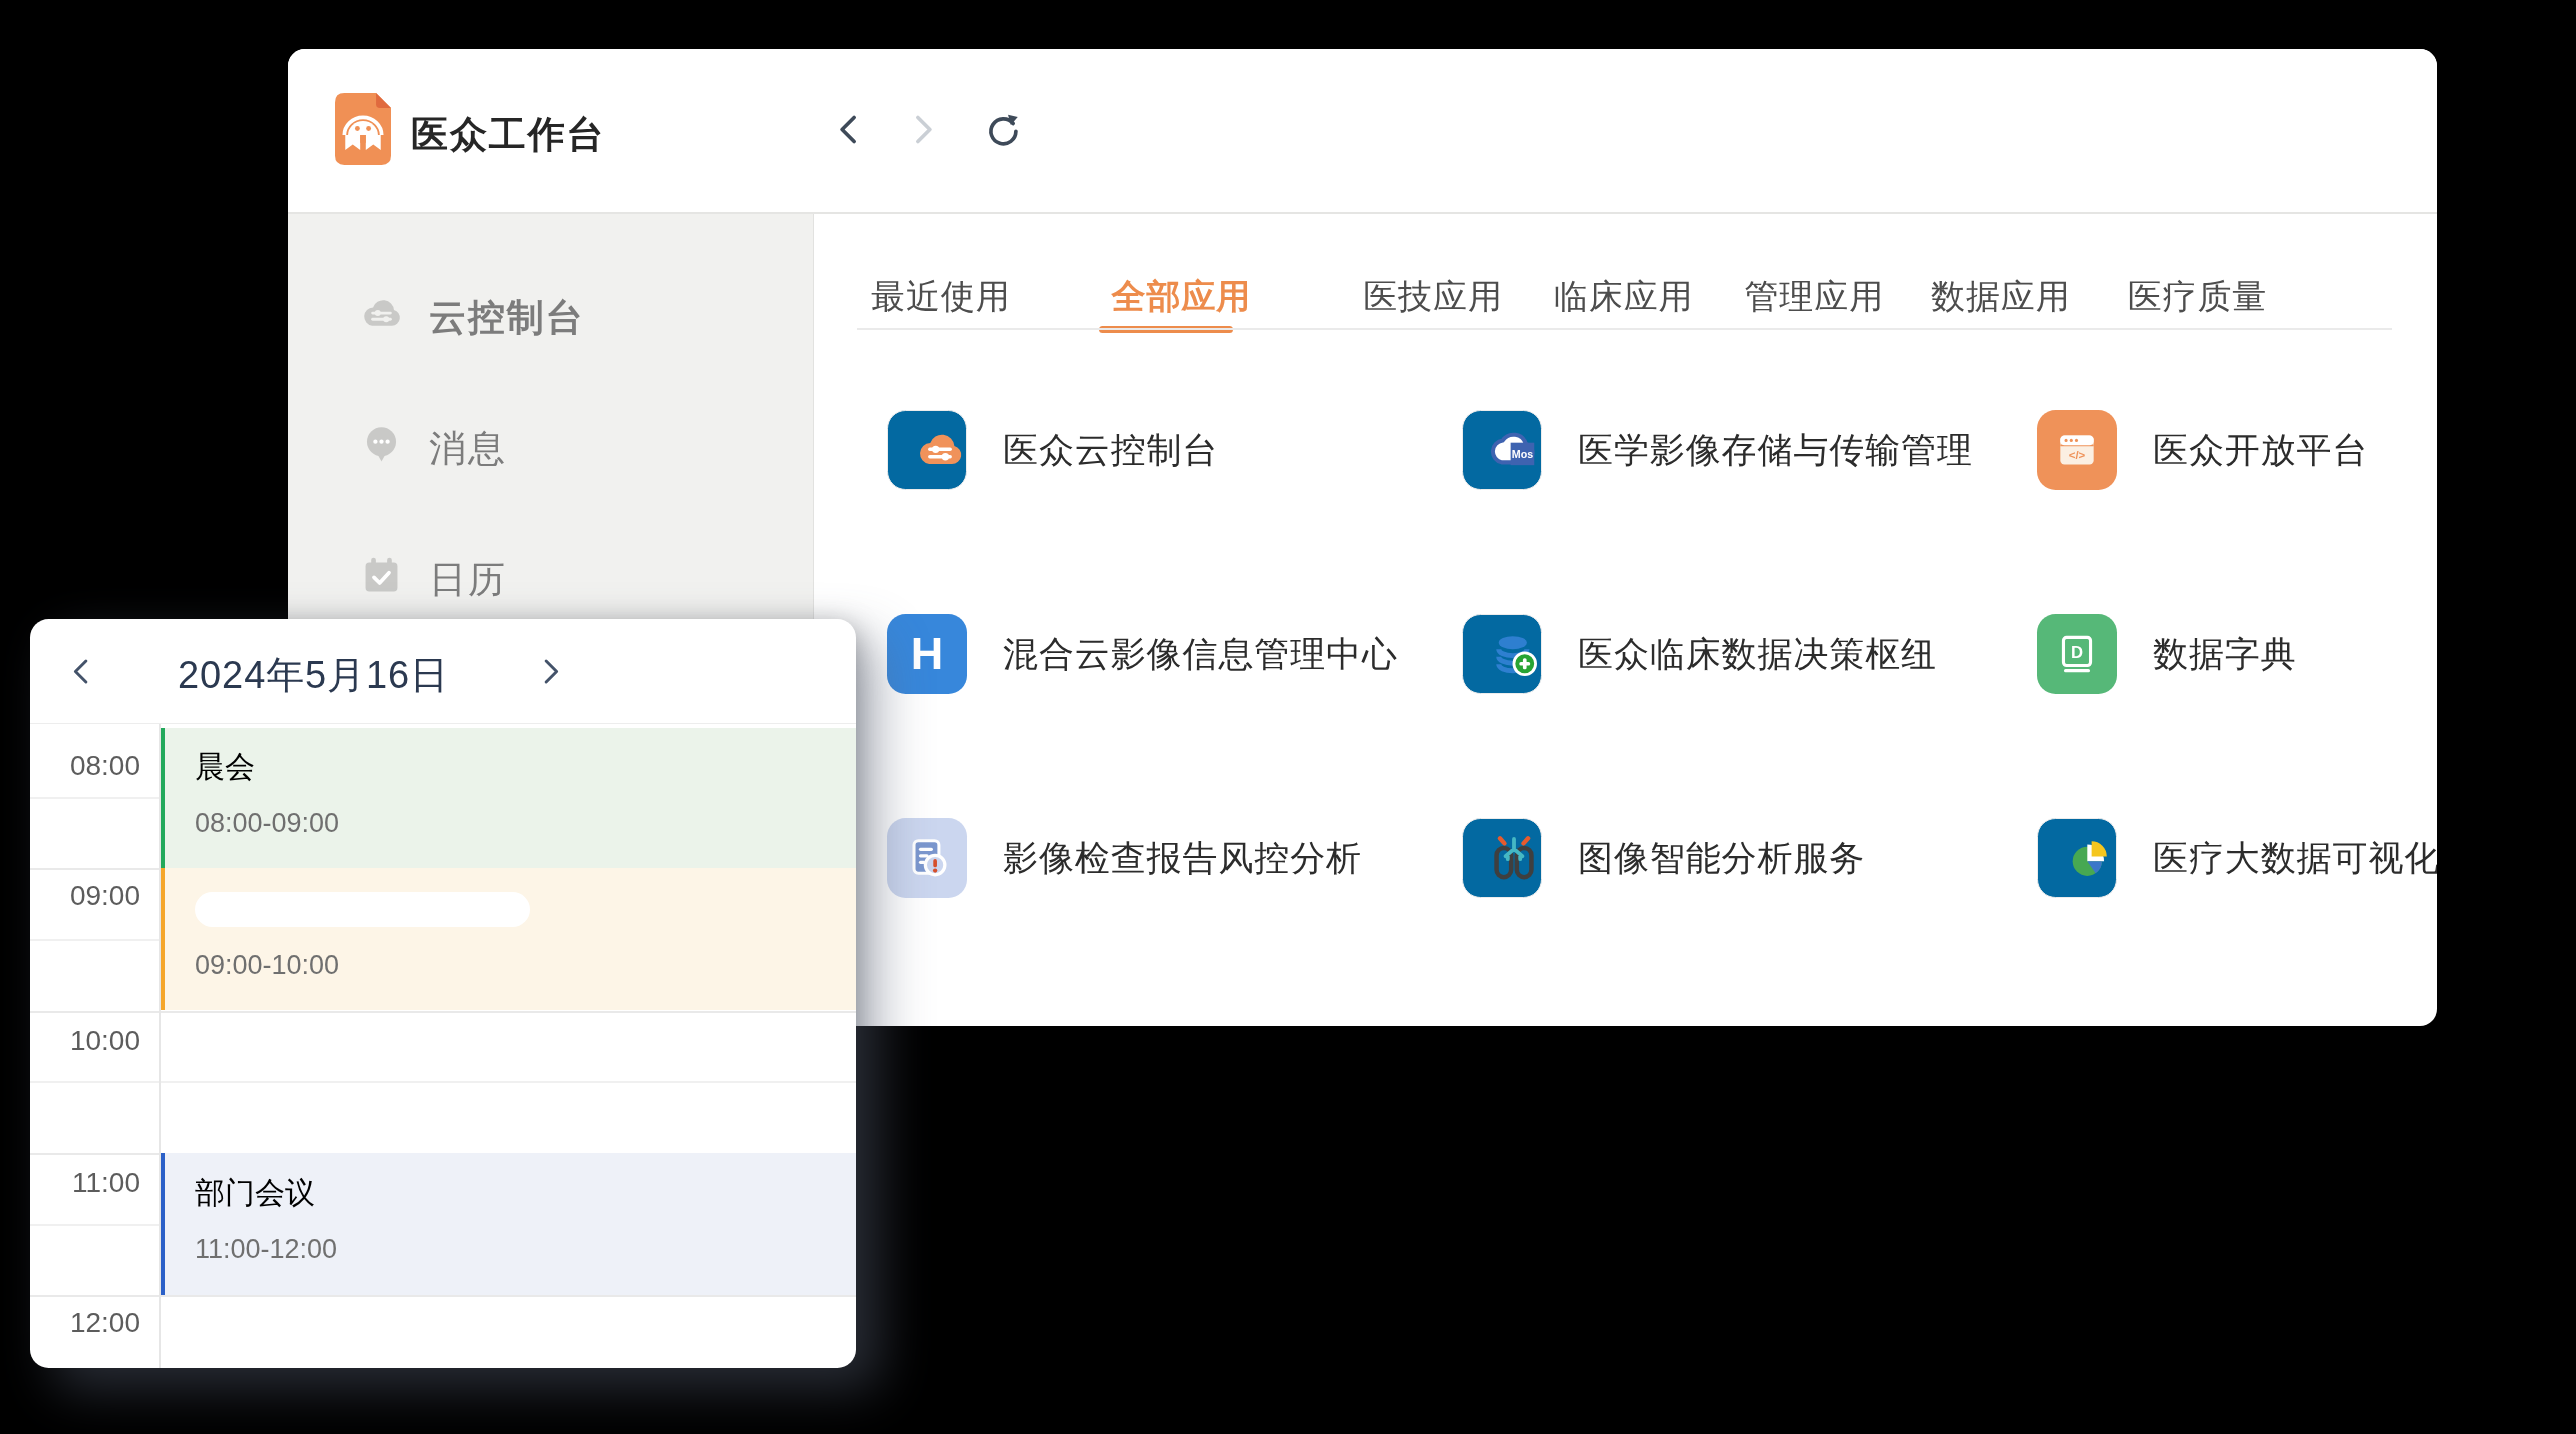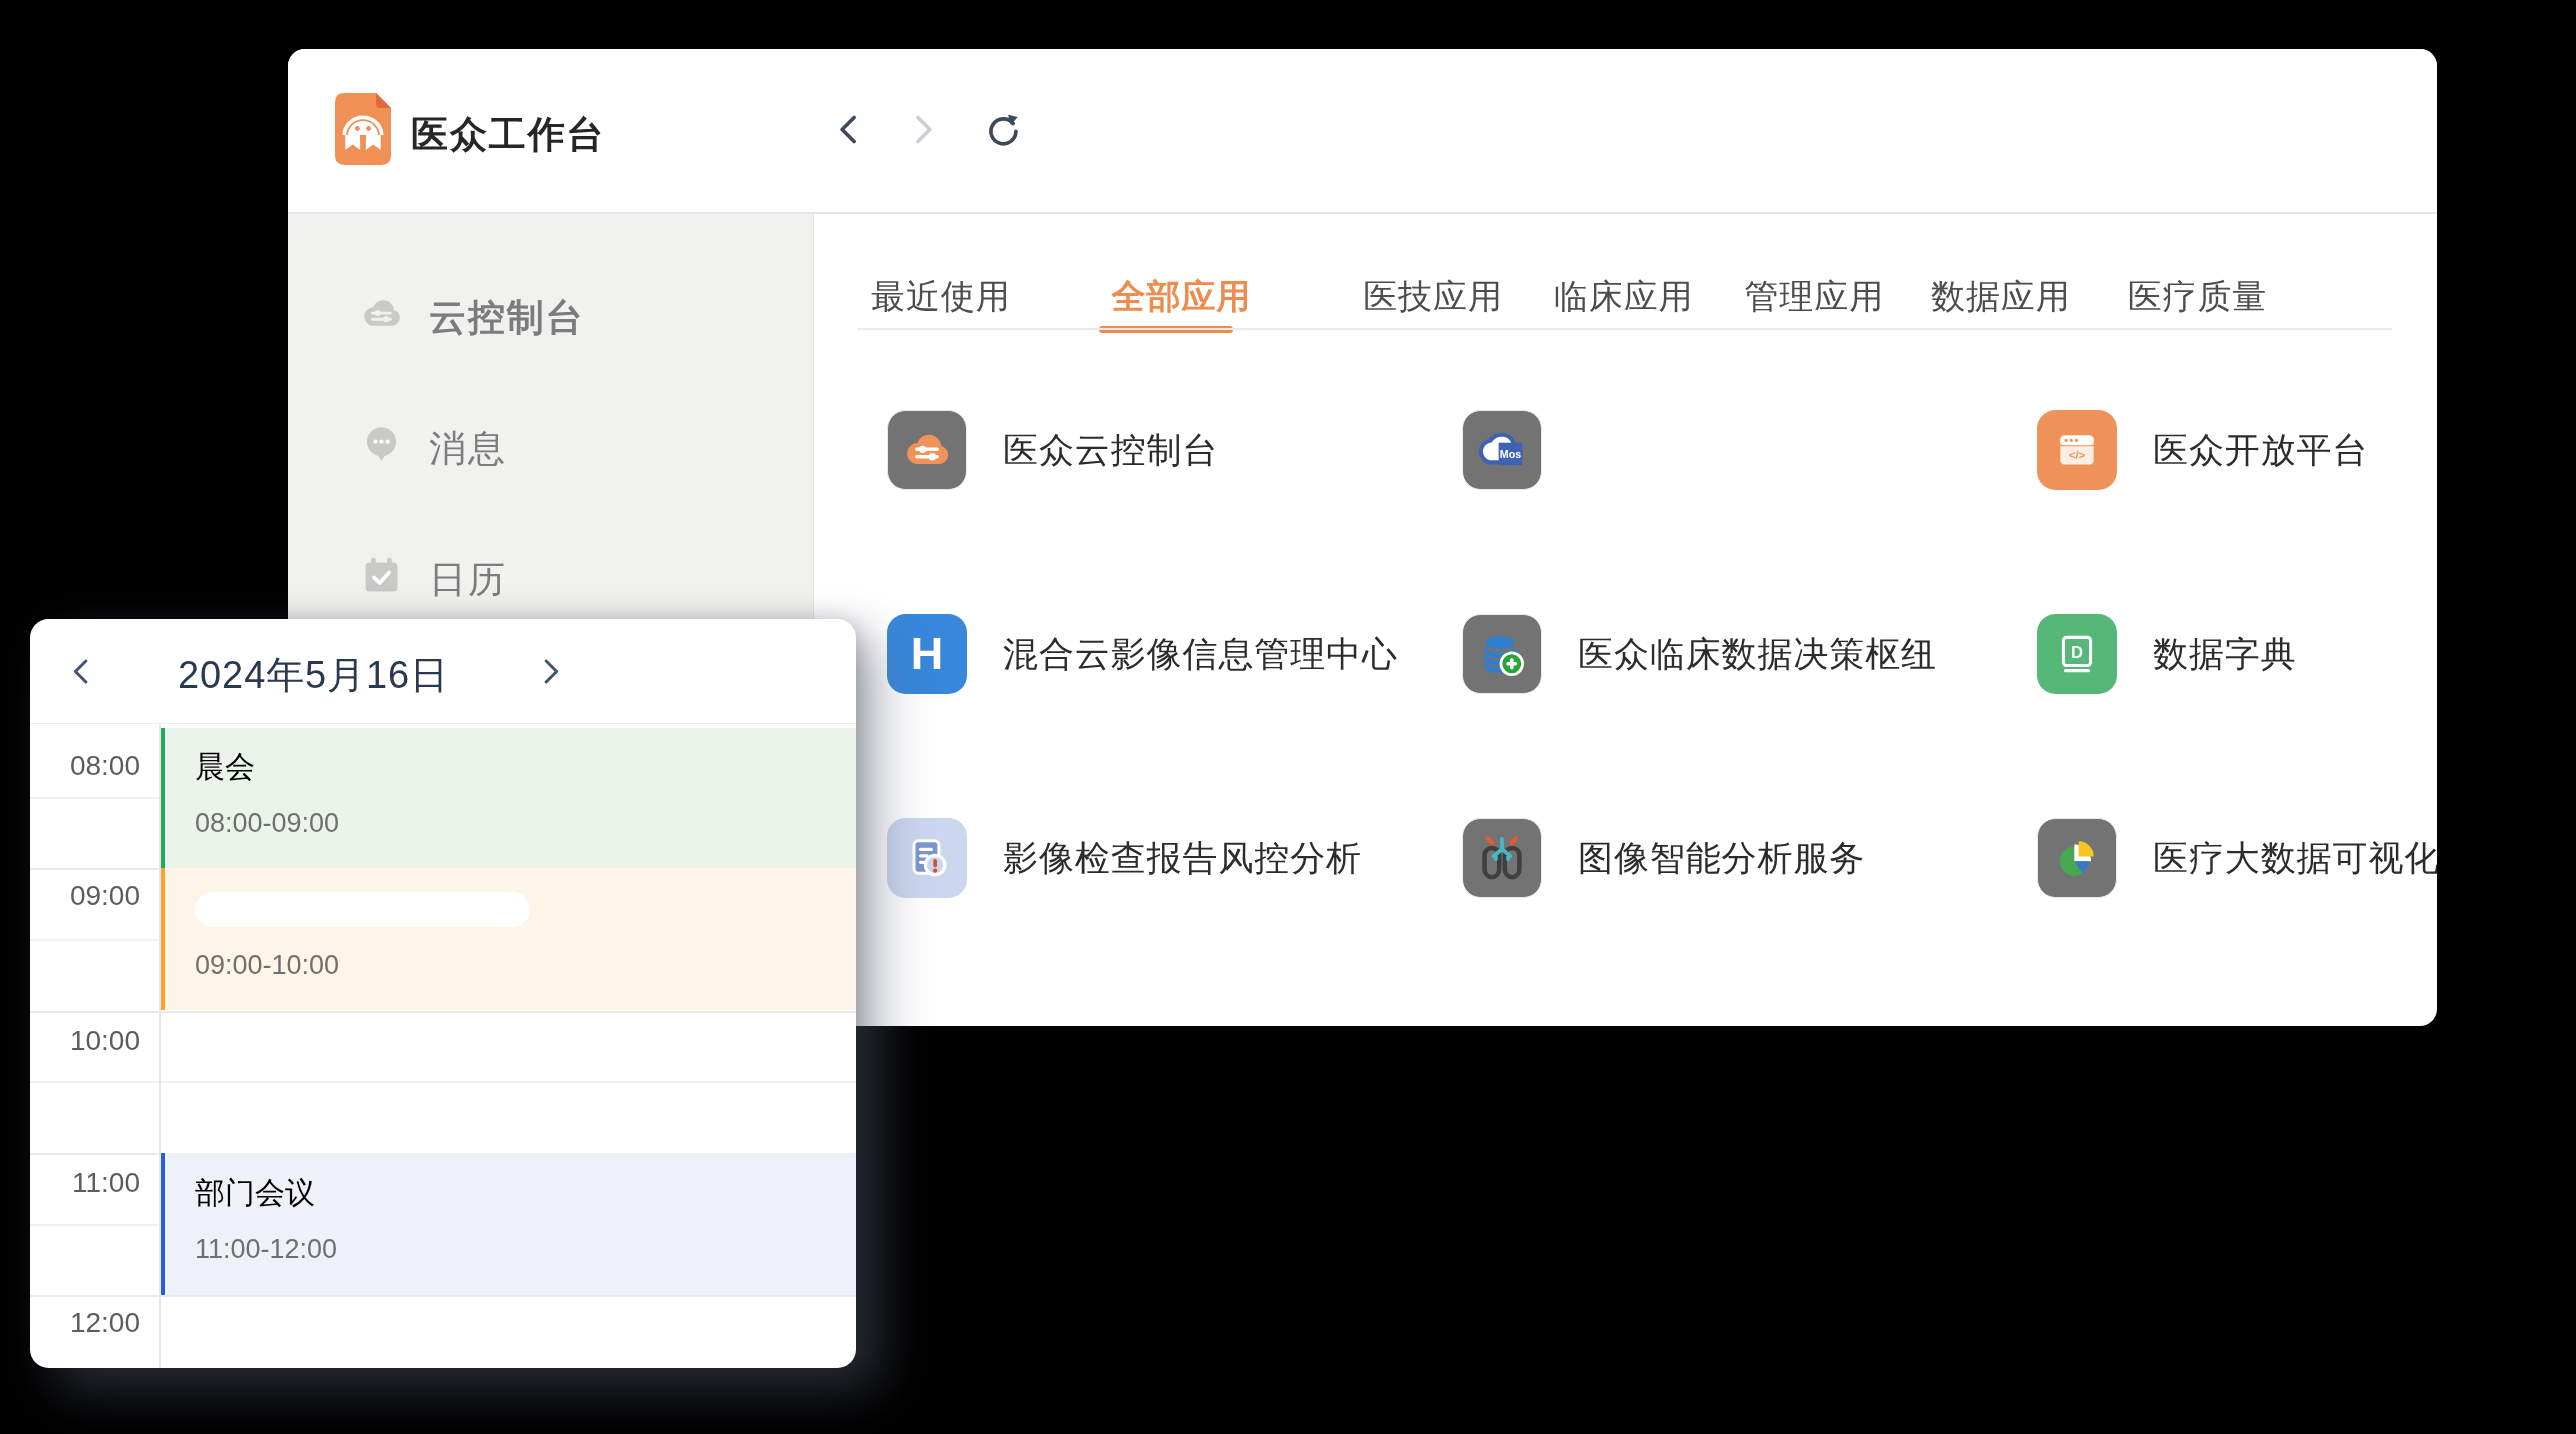--- a/index.html
+++ b/index.html
@@ -34,21 +34,21 @@
   .tab:nth-child(7){margin-left:57px;}
   .tab.active{color:#ED8C4C;font-weight:700;}
   .tab.active::after{content:"";position:absolute;left:-13px;top:52px;width:134px;height:6.5px;border-radius:3.7px;background:#ED8C4C;}
   .tabs-divider{position:absolute;left:569px;top:279px;right:45px;height:1.9px;background:#EAEAEA;}
 
   
   .appgrid{position:absolute;left:599px;top:361px;display:grid;
     grid-template-columns:575px 575px 596px;row-gap:124px;}
   .cell{display:flex;align-items:center;height:80px;cursor:pointer;}
   .appicon{width:80px;height:80px;border-radius:18.6px;display:flex;align-items:center;justify-content:center;flex:0 0 80px;}
-  .card-white{background:#737373;border:1.9px solid #ECECEC;box-sizing:border-box;}
+  .card-white{background:#0369a1;border:1.9px solid #ECECEC;box-sizing:border-box;justify-content:flex-end;}
   .card-orange{background:#EF9259;}
   .card-blue{background:#3787DB;}
   .card-green{background:#56B878;}
   .card-peri{background:#CBD6EF;}
   .big-letter{color:#fff;font-size:45px;font-weight:700;}
   .applabel{margin-left:36px;font-size:35px;color:#2C2C2C;font-weight:500;letter-spacing:0.9px;white-space:nowrap;}
 
   
   .calendar-card{position:absolute;left:30px;top:619px;width:826px;height:749px;background:#fff;
     border-radius:18.6px;overflow:hidden;box-shadow:24px 20.5px 51px rgba(90,100,120,.45),0 7.4px 28px rgba(0,0,0,.35);}
@@ -163,20 +163,21 @@
       </div>
 
       <div class="cell">
         <div class="appicon card-white">
           <svg viewBox="0 0 48 48" width="54" height="54">
             <path d="M13 35h19a8.5 8.5 0 0 0 2.5-16.6A11.5 11.5 0 0 0 14 15.5 9.9 9.9 0 0 0 13 35Z" fill="#fff" stroke="#3E63B0" stroke-width="3.6"></path>
             <rect x="21" y="17.5" width="21" height="20" fill="#3E63B0"></rect>
             <text x="31.5" y="31.5" font-size="9.5" font-weight="bold" fill="#fff" text-anchor="middle">Mos</text>
           </svg>
         </div>
+        <div class="applabel">医学影像存储与传输管理</div>
       </div>
 
       <div class="cell">
         <div class="appicon card-orange">
           <svg viewBox="0 0 48 48" width="50" height="50">
             <rect x="8" y="10" width="32" height="28" rx="4" fill="#FBEFE2"></rect>
             <path d="M8 19.5 h32" stroke="#EF9259" stroke-width="1.8"></path>
             <rect x="8" y="10" width="32" height="9.5" rx="4" fill="#fff"></rect>
             <circle cx="13.5" cy="14.8" r="1.5" fill="#EF9259"></circle>
             <circle cx="18.5" cy="14.8" r="1.5" fill="#EF9259"></circle>

